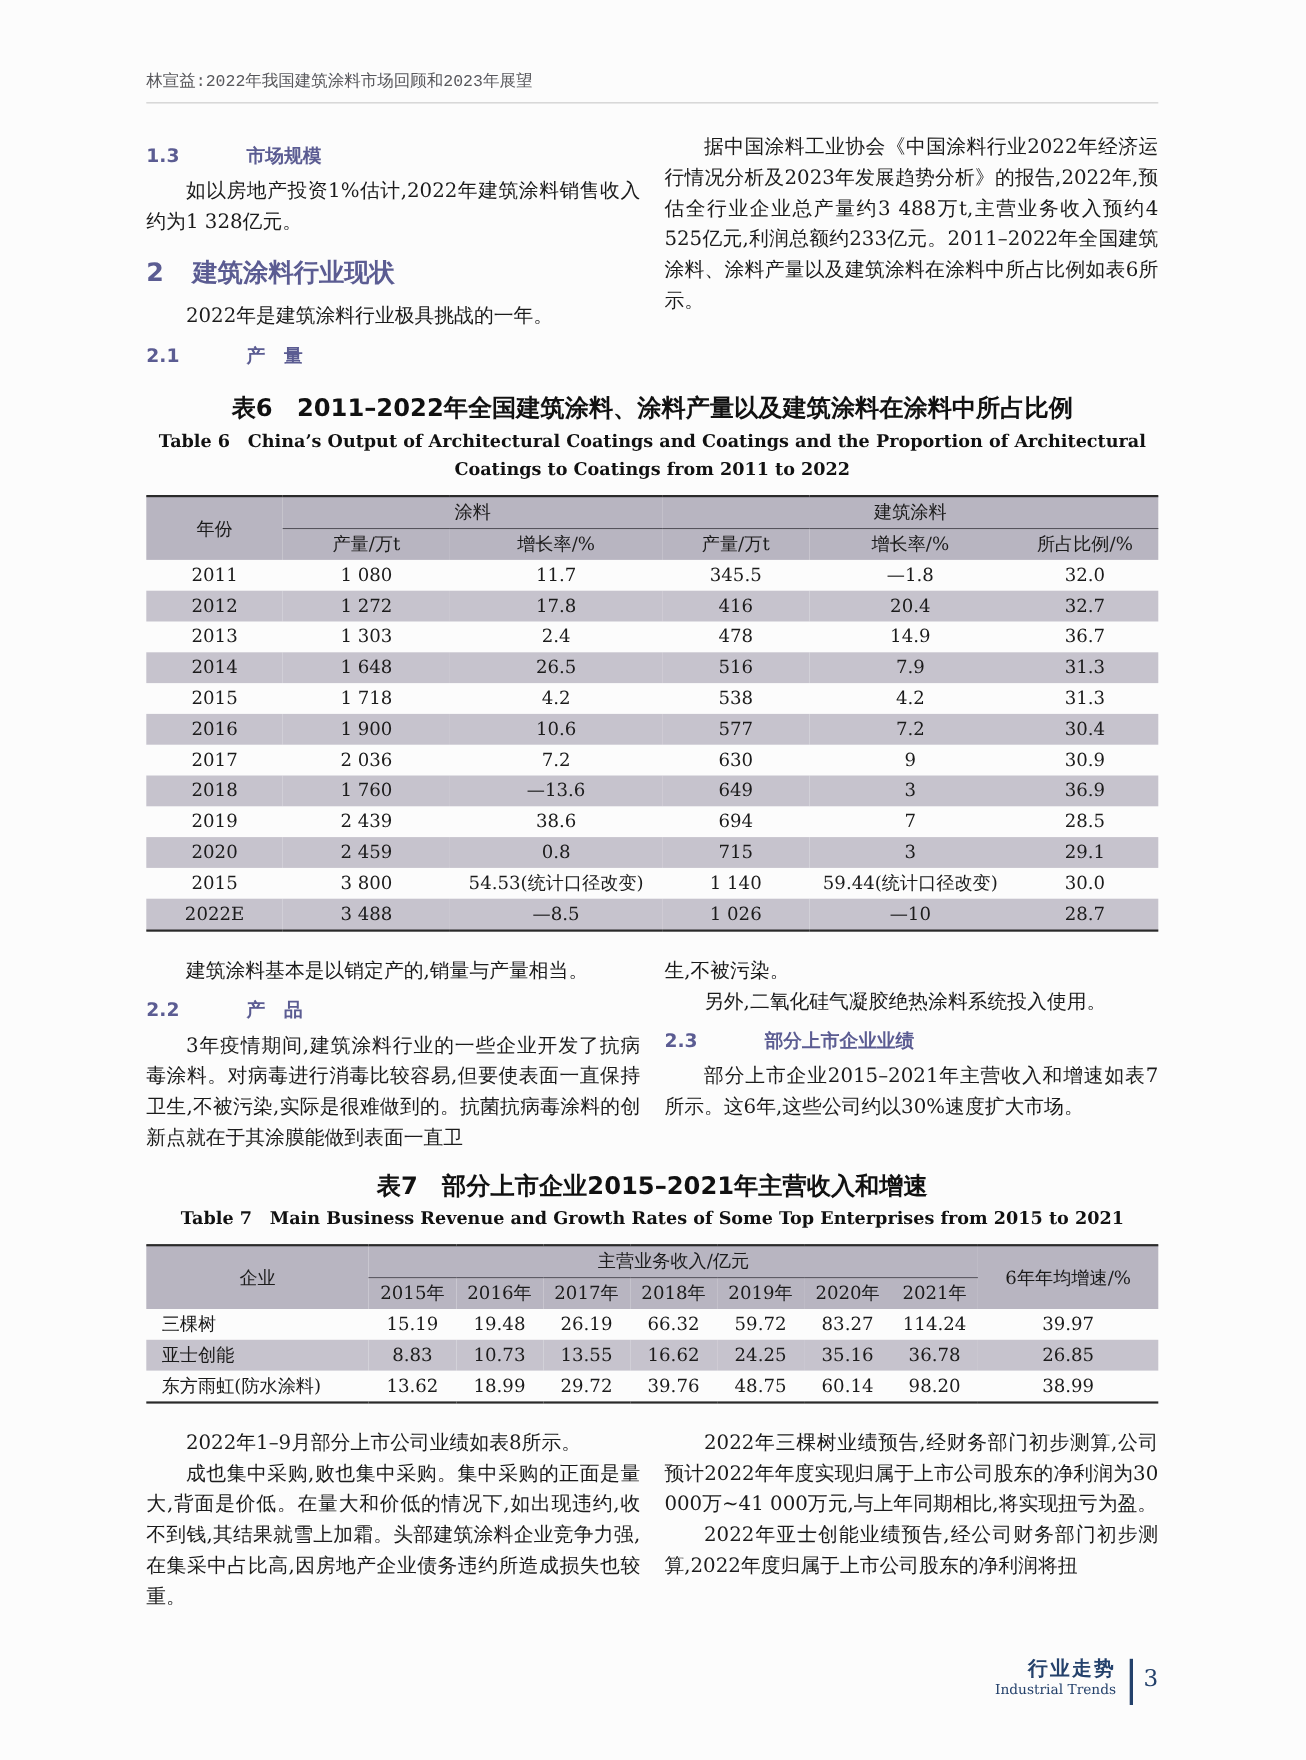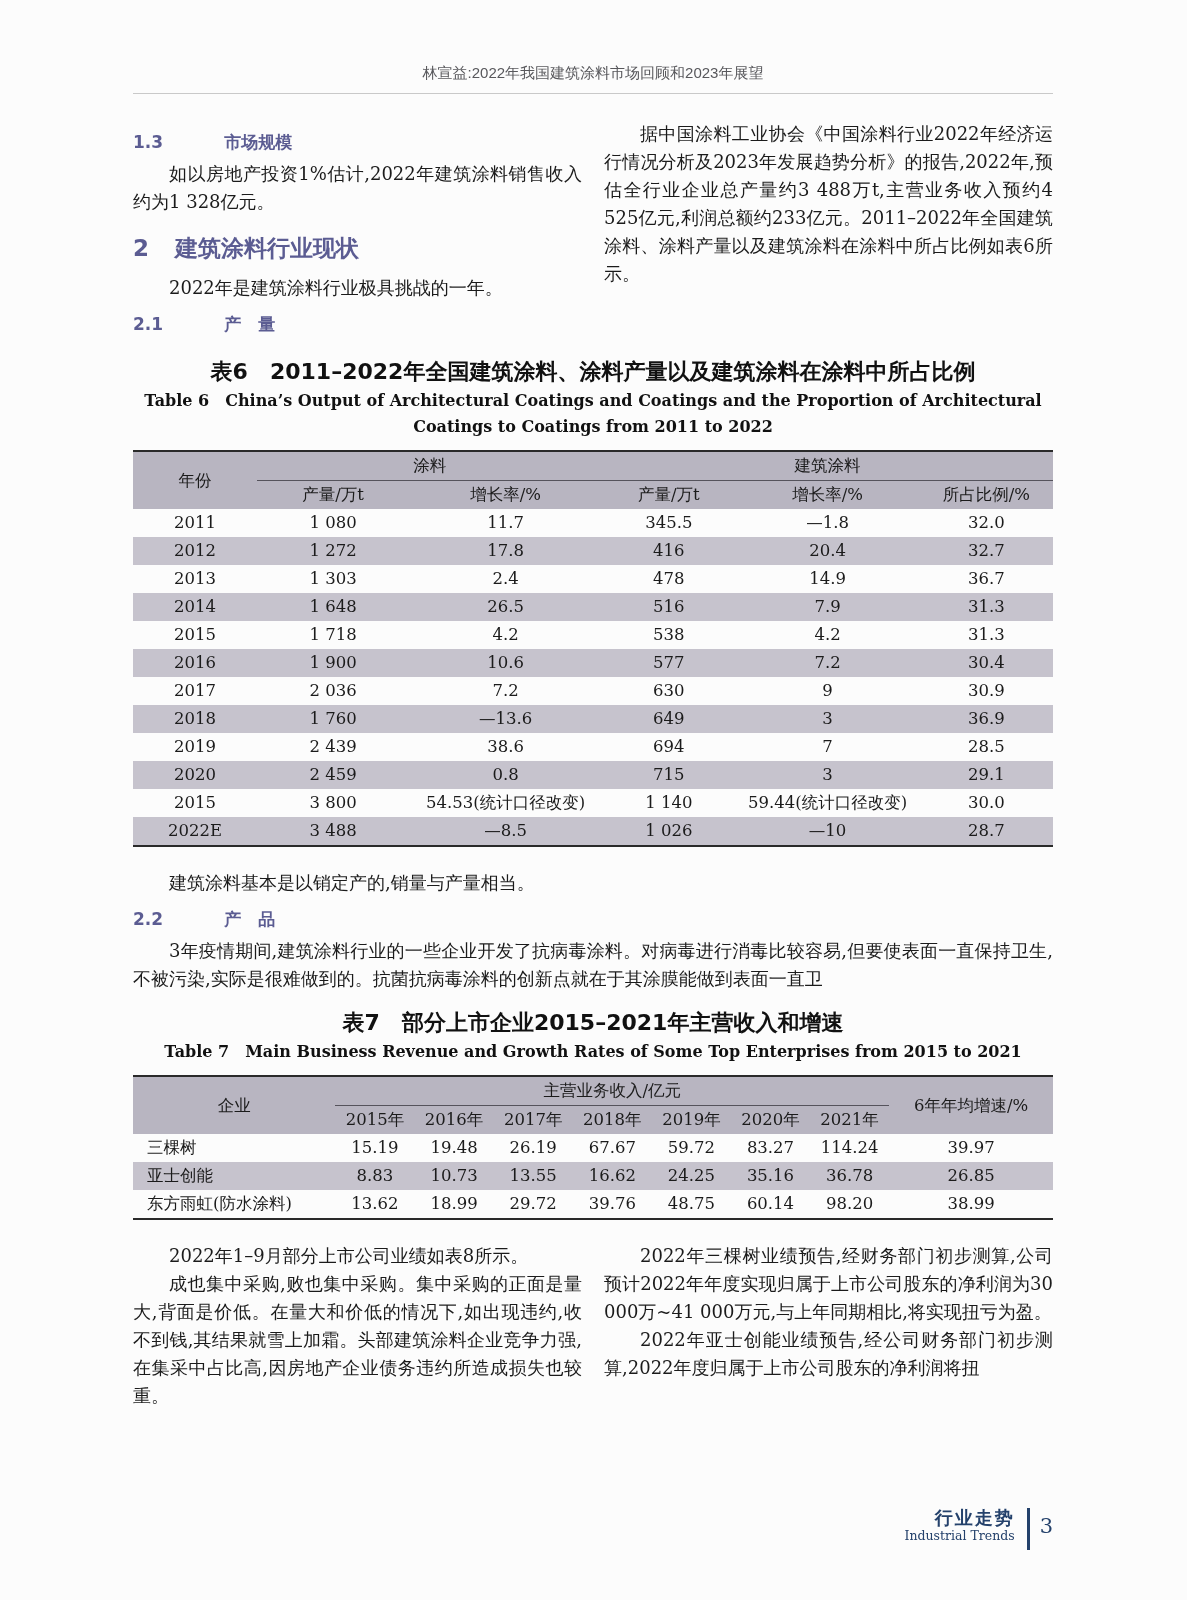--- a/index.html
+++ b/index.html
@@ -9,22 +9,22 @@
     margin:0 auto;
     background:#fcfcfc;
     box-sizing:border-box;
     padding:64px 134px 0 133px;
     font-family:"DejaVu Serif","Liberation Serif",serif;
     color:#1b1b1b;
     overflow:hidden;
   }
   
   .running-head {
-    text-align:center;
-    font-family:Liberation Sans, sans-serif;
+    text-align:left;
+    font-family:Liberation Mono, monospace;
     font-size:15px; color:#58585c;
     padding-bottom:10px;
     border-bottom:1px solid #c9c9c9;
   }
   
   .cols { display:flex; gap:22px; }
   .col { flex:1; min-width:0; }
   p.body {
     font-size:18px; line-height:28px;
     text-align:justify; margin:0;
@@ -250,20 +250,29 @@
 
   <div class="cols">
     <div class="col">
       <p class="body">建筑涂料基本是以销定产的,销量与产量相当。</p>
       <div class="h3">
         <span class="h-num">2.2</span>
         <span class="h-label">产　品</span>
       </div>
       <p class="body">3年疫情期间,建筑涂料行业的一些企业开发了抗病毒涂料。对病毒进行消毒比较容易,但要使表面一直保持卫生,不被污染,实际是很难做到的。抗菌抗病毒涂料的创新点就在于其涂膜能做到表面一直卫</p>
     </div>
+    <div class="col">
+      <p class="body no-indent">生,不被污染。</p>
+      <p class="body">另外,二氧化硅气凝胶绝热涂料系统投入使用。</p>
+      <div class="h3">
+        <span class="h-num">2.3</span>
+        <span class="h-label">部分上市企业业绩</span>
+      </div>
+      <p class="body">部分上市企业2015–2021年主营收入和增速如表7所示。这6年,这些公司约以30%速度扩大市场。</p>
+    </div>
   </div>
 
   <div class="tablewrap">
     <div class="tcap-cn">表7　部分上市企业2015–2021年主营收入和增速</div>
     <div class="tcap-en">Table 7　Main Business Revenue and Growth Rates of Some Top Enterprises from 2015 to 2021</div>
     <table class="dtable company-table">
       <colgroup>
         <col style="width:22%">
         <col style="width:8.6%">
           <col style="width:8.6%">
@@ -289,21 +298,21 @@
           <th>2020年</th>
           <th>2021年</th>
         </tr>
       </thead>
       <tbody>
           <tr>
             <td>三棵树</td>
             <td>15.19</td>
             <td>19.48</td>
             <td>26.19</td>
-            <td>67.67</td>
+            <td>66.32</td>
             <td>59.72</td>
             <td>83.27</td>
             <td>114.24</td>
             <td>39.97</td>
           </tr>
           <tr class="alt">
             <td>亚士创能</td>
             <td>8.83</td>
             <td>10.73</td>
             <td>13.55</td>

